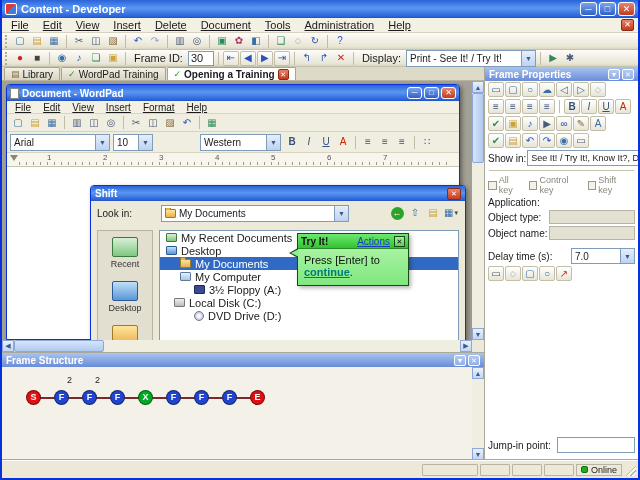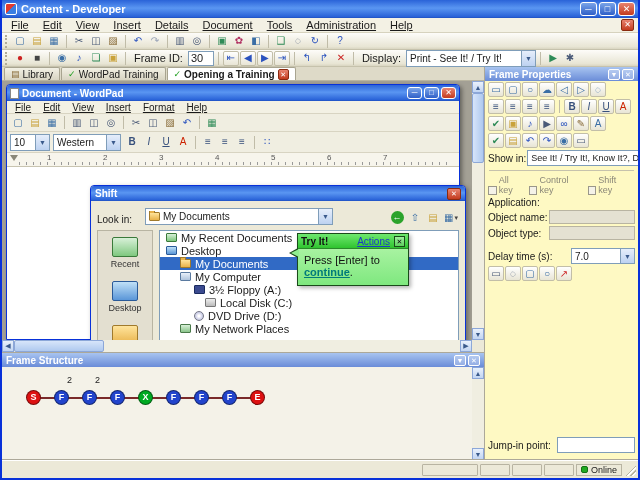--- a/index.html
+++ b/index.html
@@ -69,36 +69,36 @@
   .wordpad{position:absolute;left:4px;top:3px;width:454px;height:256px;border:1px solid #0831D9;border-radius:4px 4px 0 0;
     background:#ECE9D8;box-shadow:2px 2px 4px rgba(0,0,0,.4);display:flex;flex-direction:column;overflow:hidden;}
   .wp-title{height:16px;flex:0 0 auto;display:flex;align-items:center;gap:3px;padding:0 3px;color:#fff;font-weight:bold;font-size:10px;
     background:linear-gradient(180deg,#2A63D8 0%,#5A96F2 45%,#2A63D8 92%,#1E4FC0 100%);}
   .wp-doc-icon{width:9px;height:11px;background:#fff;border:1px solid #888;}
   .wp-menu{height:13px;flex:0 0 auto;display:flex;align-items:center;background:#F3F1E4;border-bottom:1px solid #D8D4C2;padding:0 2px;}
   .wp-menu .mitem{padding:0 6px;line-height:13px;font-size:10px;}
   .wp-toolbar{height:18px;flex:0 0 auto;display:flex;align-items:center;gap:1px;background:#F0EEE1;border-bottom:1px solid #D8D4C2;padding:0 3px;}
   .wp-format{height:21px;flex:0 0 auto;display:flex;align-items:center;gap:3px;background:#F0EEE1;border-bottom:1px solid #D8D4C2;padding:0 3px;}
   .wp-format .combo{height:17px;font-size:10px;}
-  #wp-font{width:100px;} #wp-size{width:40px;} #wp-script{width:68px;}
+  #wp-font{width:100px;} #wp-size{width:40px;} #wp-script{width:81px;margin-left:44px;}
   .wp-ruler{height:14px;flex:0 0 auto;background:#F7F5EC;border-bottom:1px solid #C8C4B0;position:relative;}
   .wp-ruler::before{content:"";position:absolute;left:12px;right:6px;top:9px;height:3px;
     background:repeating-linear-gradient(90deg,#999 0 1px,transparent 1px 7px);}
   .rnum{position:absolute;top:0;font-size:8px;color:#555;}
   .rmark{position:absolute;left:3px;top:2px;width:0;height:0;border-left:4px solid transparent;border-right:4px solid transparent;
     border-top:6px solid #8A8778;}
   .wp-doc{flex:1;background:#fff;}
   
   .dialog{position:absolute;left:88px;top:104px;width:376px;height:200px;border:1px solid #0831D9;border-radius:4px 4px 0 0;
     background:#ECE9D8;box-shadow:2px 2px 5px rgba(0,0,0,.35);}
   .dlg-title{height:15px;display:flex;align-items:center;padding:0 4px;color:#fff;font-weight:bold;font-size:10px;border-radius:3px 3px 0 0;
     background:linear-gradient(180deg,#2A63D8 0%,#5A96F2 45%,#2A63D8 92%,#1E4FC0 100%);}
   .dlg-close{margin-left:auto;width:14px;height:12px;border:1px solid #8A2A10;border-radius:2px;color:#fff;font-size:7px;
     line-height:10px;text-align:center;background:linear-gradient(180deg,#E8836F,#C33B1E);}
-  .lookin-row{display:flex;align-items:flex-end;gap:4px;height:24px;padding:0 6px;}
+  .lookin-row{display:flex;align-items:center;gap:20px;height:24px;padding:0 6px;}
   .lookin-label{width:44px;font-size:10px;}
   #lookin-combo{width:188px;height:17px;font-size:10px;}
   .dlg-tools{display:flex;align-items:center;gap:2px;margin-left:auto;}
   .places{position:absolute;left:6px;top:44px;width:56px;height:150px;background:#E3DFD0;border:1px solid #B8B4A2;
     display:flex;flex-direction:column;align-items:center;gap:12px;padding-top:6px;}
   .place{display:flex;flex-direction:column;align-items:center;gap:2px;font-size:9px;color:#333;}
   .pic{width:26px;height:20px;border:1px solid #A07A2C;border-radius:2px;background:linear-gradient(#FFE49C,#E8B24A);}
   .pic.desktop{background:linear-gradient(#BFE0F7,#5A96D8);border-color:#2A5A98;}
   .pic.recent{background:linear-gradient(#D8F0D8,#7FC87F);border-color:#3A7A3A;}
   .filelist{position:absolute;left:68px;top:44px;right:6px;height:150px;background:#fff;border:1px solid #7F9DB9;overflow:hidden;}
@@ -124,34 +124,34 @@
     border-right:8px solid #8FEF8F;}
   .tryit-head{height:15px;display:flex;align-items:center;gap:4px;padding:0 3px;border-bottom:1px solid #2A8A2A;
     background:linear-gradient(180deg,#6FE86F,#2FC42F);}
   .tryit-title{font-weight:bold;font-size:10px;color:#111;}
   .tryit-actions{margin-left:auto;color:#1A3AC8;text-decoration:underline;font-size:10px;}
   .tryit-close{width:11px;height:11px;border:1px solid #1A4A1A;background:linear-gradient(180deg,#9FF09F,#5FD05F);
     color:#111;font-size:7px;line-height:9px;text-align:center;}
   .tryit-body{padding:5px 6px;min-height:36px;font-size:11px;color:#111;}
   .continue-link{color:#007A7A;text-decoration:underline;font-weight:bold;}
   
-  .rpanel{position:absolute;left:482px;top:67px;width:154px;height:393px;background:#fef9c3;border-left:1px solid #ACA899;
+  .rpanel{position:absolute;left:482px;top:67px;width:154px;height:393px;background:#ffffff;border-left:1px solid #ACA899;
     display:flex;flex-direction:column;}
   .phead{height:14px;flex:0 0 auto;display:flex;align-items:center;gap:2px;padding:0 4px;color:#fff;font-weight:bold;font-size:10px;
     background:linear-gradient(180deg,#A8C4F0,#6A8CD8);}
   .pbtn{width:12px;height:11px;border:1px solid #fff;border-radius:2px;background:rgba(255,255,255,.25);
     color:#fff;font-size:7px;line-height:9px;text-align:center;}
   .phead .sp{margin-left:auto;}
   .fp-row{display:flex;align-items:center;gap:1px;padding:1px 3px;flex:0 0 auto;}
   .fp-green{margin:2px 3px;height:118px;flex:0 0 auto;background:#9CF79C;border:1px solid #8A8A7A;padding:3px;
     font-size:11px;color:#222;overflow:hidden;line-height:1.25;}
   .fp-label{font-size:10px;white-space:nowrap;}
   .fp-field{height:14px;flex:1;background:#E4E1D2;border:1px solid #B8B4A2;}
   .fp-div{height:1px;background:#C6C2AC;margin:3px 4px;flex:0 0 auto;}
-  .cbx{display:inline-flex;align-items:flex-end;gap:2px;font-size:9px;color:#8A8778;margin-right:4px;}
+  .cbx{display:inline-flex;align-items:center;gap:2px;font-size:9px;color:#8A8778;margin-right:4px;}
   .cbx .box{width:9px;height:9px;background:#F4F2E8;border:1px solid #9A978A;}
   #show-in-combo{flex:1;height:16px;font-size:9px;}
   #delay-combo{width:64px;height:16px;font-size:10px;margin-left:auto;}
   #jump-field{height:16px;flex:1;background:#fff;border:1px solid #7F9DB9;}
   .fp-spacer{flex:1;}
   
   .fstruct{position:absolute;left:0;top:352px;width:482px;height:108px;background:#ECE9D8;border-top:1px solid #ACA899;}
   #fs-body{position:absolute;left:0;top:14px;right:12px;bottom:0;background:#F4F2E8;overflow:hidden;}
   #fs-body::before{content:"";position:absolute;left:31px;top:30px;width:225px;height:2px;background:#7A2A2A;}
   .fnode{position:absolute;top:23px;width:15px;height:15px;border-radius:50%;border:1px solid rgba(0,0,0,.45);
@@ -184,21 +184,21 @@
       <span class="wbtn close">✕</span>
     </span>
   </div>
 
   <div class="menubar">
     <span id="menu-items" style="display:flex">
         <span class="mitem">File</span>
         <span class="mitem">Edit</span>
         <span class="mitem">View</span>
         <span class="mitem">Insert</span>
-        <span class="mitem">Details</span>
+        <span class="mitem">Delete</span>
         <span class="mitem">Document</span>
         <span class="mitem">Tools</span>
         <span class="mitem">Administration</span>
         <span class="mitem">Help</span>
       </span>
     <span class="menubar-close">✕</span>
   </div>
 
   <div class="toolbar t1">
     <span class="grip"></span>
@@ -405,20 +405,24 @@
           </span>
           <span class="tbtn">
             <span class="g" style="color:#2A52BE">↶</span>
           </span>
           <span class="tsep"></span>
           <span class="tbtn">
             <span class="g" style="color:#2E8B57">▦</span>
           </span>
         </div>
       <div class="wp-format">
+        <span class="combo" id="wp-font">
+          <span class="val">Arial</span>
+          <span class="arrow">▼</span>
+        </span>
         <span class="combo" id="wp-size">
           <span class="val">10</span>
           <span class="arrow">▼</span>
         </span>
         <span class="combo" id="wp-script">
           <span class="val">Western</span>
           <span class="arrow">▼</span>
         </span>
         <span id="wp-fmt-icons" style="display:flex;align-items:center;gap:1px">
             <span class="tbtn">
@@ -519,31 +523,27 @@
             <span>My Documents</span>
           </div>
           <div class="trow" style="padding-left:20px">
             <span class="mini computer"></span>
             <span>My Computer</span>
           </div>
           <div class="trow" style="padding-left:34px">
             <span class="mini floppy"></span>
             <span>3½ Floppy (A:)</span>
           </div>
-          <div class="trow" style="padding-left:45px">
+          <div class="trow" style="padding-left:14px">
             <span class="mini disk"></span>
             <span>Local Disk (C:)</span>
           </div>
           <div class="trow" style="padding-left:34px">
             <span class="mini dvd"></span>
             <span>DVD Drive (D:)</span>
-          </div>
-          <div class="trow" style="padding-left:20px">
-            <span class="mini network"></span>
-            <span>My Network Places</span>
           </div>
         </div>
     </div>
 
     <div class="tryit">
       <div class="tryit-head">
         <span class="tryit-title">Try It!</span>
         <span class="tryit-actions">Actions</span>
         <span class="tryit-close">✕</span>
       </div>
@@ -684,25 +684,25 @@
         </span>
         <span class="cbx">
           <span class="box"></span>
           <span>Shift key</span>
         </span>
       </div>
     <div class="fp-row">
       <span class="fp-label">Application:</span>
     </div>
     <div class="fp-row">
+      <span class="fp-label" style="width:60px">Object type:</span>
+      <span class="fp-field"></span>
+    </div>
+    <div class="fp-row">
       <span class="fp-label" style="width:60px">Object name:</span>
-      <span class="fp-field"></span>
-    </div>
-    <div class="fp-row">
-      <span class="fp-label" style="width:60px">Object type:</span>
       <span class="fp-field"></span>
     </div>
     <div class="fp-row" style="margin-top:6px">
       <span class="fp-label">Delay time (s):</span>
       <span class="combo" id="delay-combo">
         <span class="val">7.0</span>
         <span class="arrow">▼</span>
       </span>
     </div>
     <div class="fp-row" id="fp-delay-wrap">

